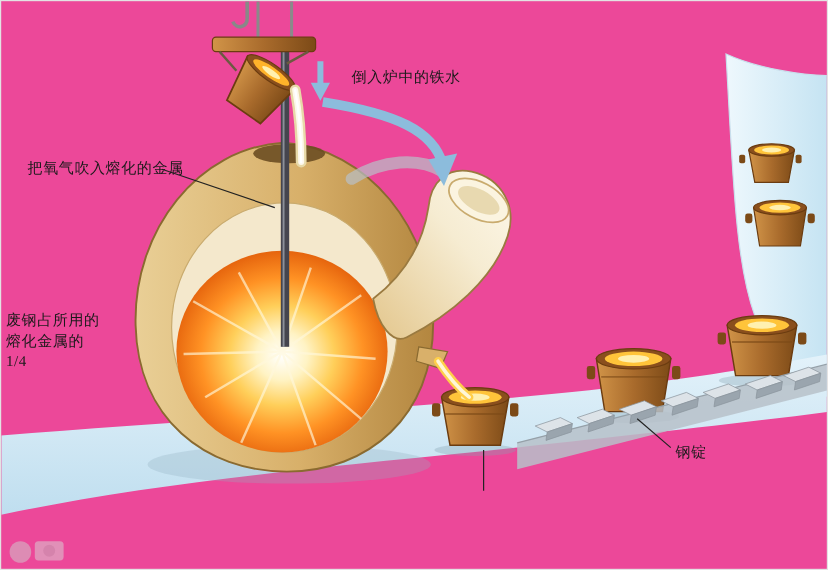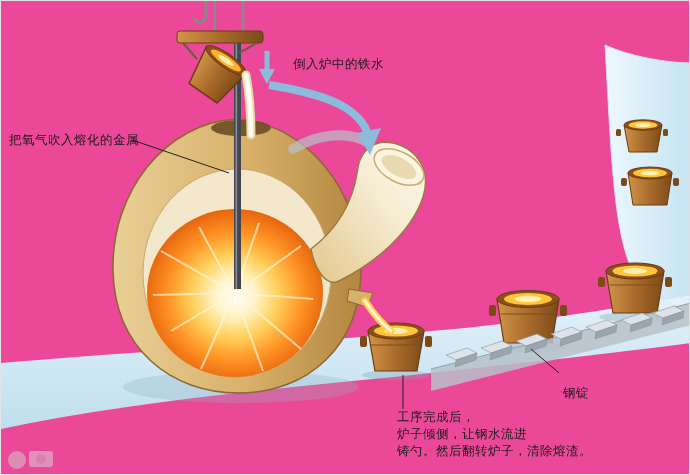--- a/index.html
+++ b/index.html
@@ -211,19 +211,19 @@
     </g>
 
     <g opacity="0.5">
       <circle cx="16" cy="459" r="9" fill="#cfcfcf"></circle>
       <rect x="28" y="450" width="24" height="16" rx="3" fill="#d8d8d8"></rect>
       <circle cx="40" cy="458" r="5" fill="#bfbfbf"></circle>
     </g>
   </svg>
 
   <div class="label" style="left:292px;top:55px">倒入炉中的铁水</div>
-  <div class="label" style="left:8px;top:131px">把氧气吹入熔化的金属</div>
-  <div class="label" style="left:396px;top:408px">工序完成后，
-炉子倾侧，让钢水流进
-铸勺。然后翻转炉子，清除熔渣。</div>
-  <div class="label" style="left:562px;top:384px">钢锭</div>
+  <div class="label" style="left:22px;top:131px">把氧气吹入熔化的金属</div>
+  <div class="label" style="left:4px;top:258px">废钢占所用的
+熔化金属的
+1/4</div>
+  <div class="label" style="left:562px;top:368px">钢锭</div>
 
 </div>
 
 </body></html>

